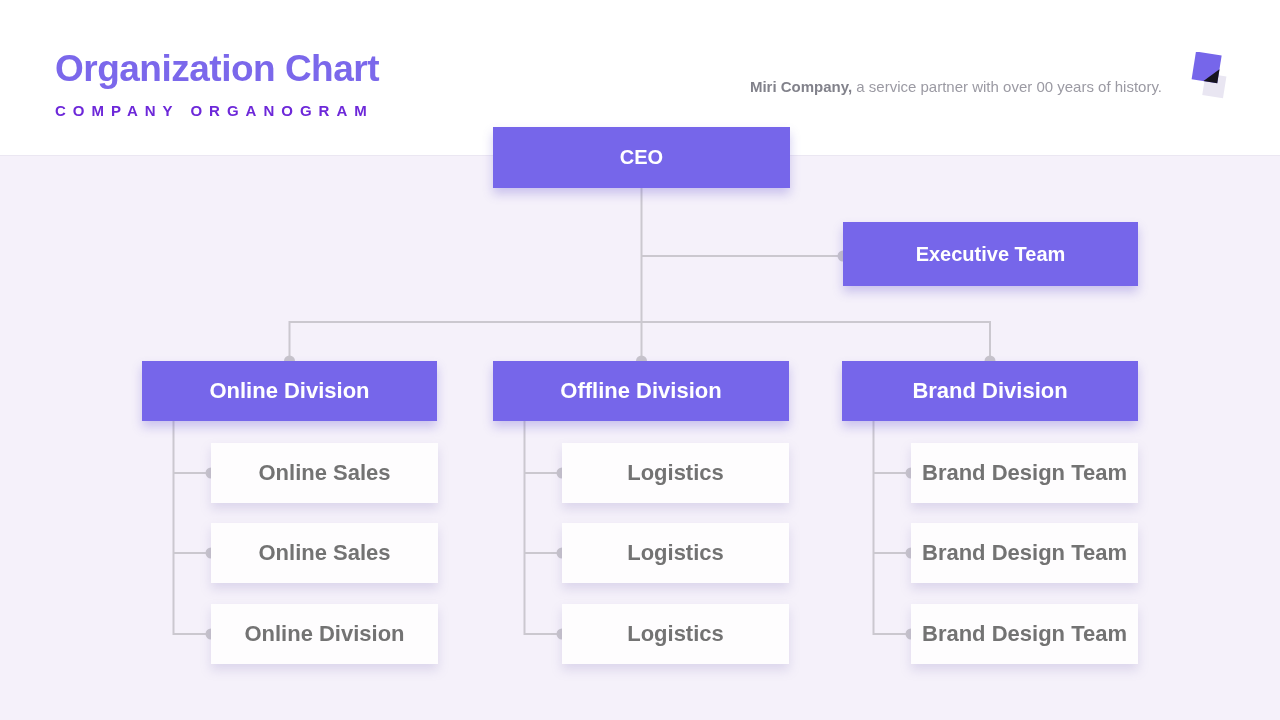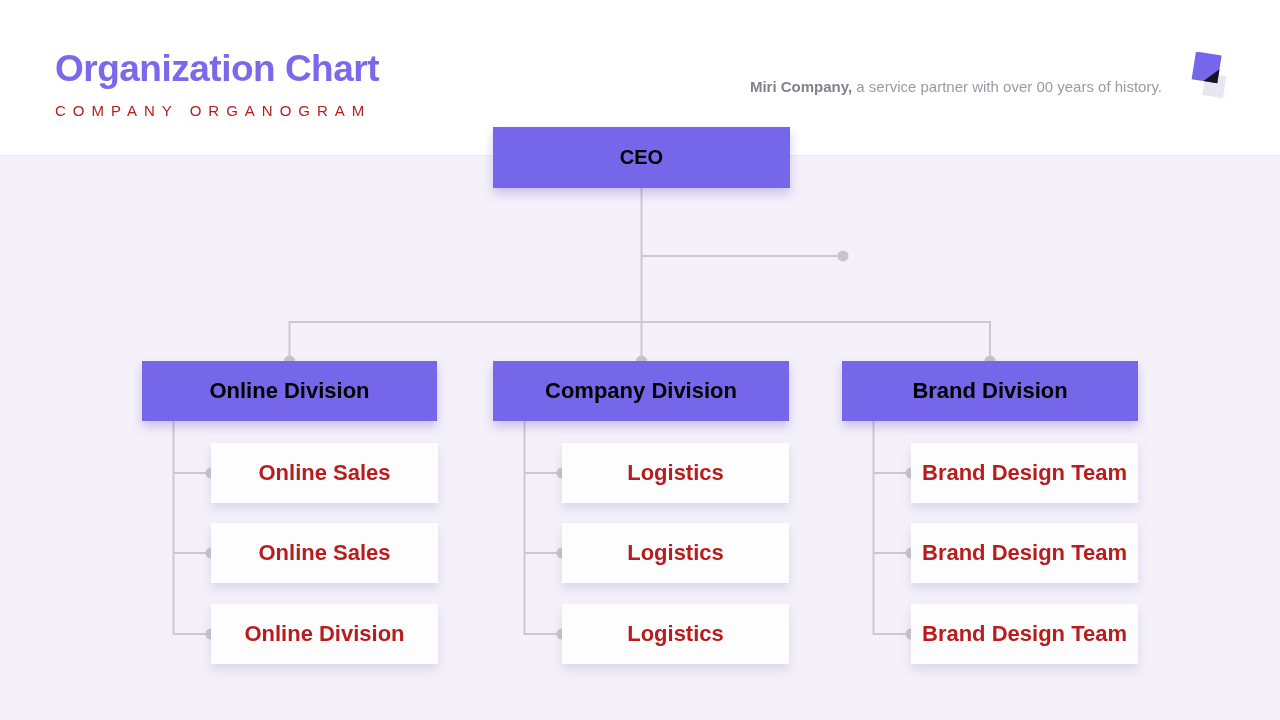--- a/index.html
+++ b/index.html
@@ -14,45 +14,45 @@
   .header-band{
     position:absolute;left:0;top:0;width:1280px;height:155px;
     background:#ffffff;border-bottom:1px solid #ebe7f2;
   }
   .title-block{position:absolute;left:55px;top:48px;}
   .page-title{
     margin:0;font-size:37px;font-weight:bold;letter-spacing:-0.5px;
     color:#7b68eb;
   }
   .page-subtitle{
-    margin-top:12px;font-size:15px;font-weight:normal;
-    letter-spacing:7px;color:#b91c1c;
+    margin-top:12px;font-size:15px;font-weight:bold;
+    letter-spacing:7px;color:#6d28d9;
   }
   .brand{
     position:absolute;right:48px;top:52px;
     display:flex;align-items:flex-start;gap:26px;
   }
   .brand-text{
     margin:26px 0 0 0;font-size:15px;color:#9b9aa3;white-space:nowrap;
   }
   .brand-text .bold{color:#82828b;font-weight:bold;}
   .logo{width:44px;height:52px;display:block;}
 
   
   .org{position:absolute;left:0;top:0;width:1280px;height:720px;}
   .node{
     position:absolute;display:flex;align-items:center;justify-content:center;
     font-weight:bold;font-size:22px;text-align:center;
   }
   .purple{
-    background:#7666ea;color:#000000;
+    background:#7666ea;color:#ffffff;
     box-shadow:0 6px 10px rgba(104,86,210,0.30);
   }
   .leaf{
-    background:#fefdfe;color:#b91c1c;
+    background:#fefdfe;color:#737373;
     box-shadow:0 6px 10px rgba(146,134,196,0.25);
     text-align:right;
   }
   .pos-ceo        {left:493px;top:127px;width:297px;height:61px;font-size:20px;}
   .pos-exec       {left:843px;top:222px;width:295px;height:64px;font-size:20px;}
   .pos-div-online {left:142px;top:361px;width:295px;height:60px;}
   .pos-div-offline{left:493px;top:361px;width:296px;height:60px;}
   .pos-div-brand  {left:842px;top:361px;width:296px;height:60px;text-align:center;}
 
   .pos-l00{left:211px;top:443px;width:227px;height:60px;}
@@ -114,23 +114,24 @@
         <circle cx="562" cy="473" r="5.5"></circle>
         <circle cx="562" cy="553" r="5.5"></circle>
         <circle cx="562" cy="634" r="5.5"></circle>
         <circle cx="911" cy="473" r="5.5"></circle>
         <circle cx="911" cy="553" r="5.5"></circle>
         <circle cx="911" cy="634" r="5.5"></circle>
       </g>
     </svg>
 
     <div class="node purple pos-ceo">CEO</div>
+    <div class="node purple pos-exec">Executive Team</div>
 
     <div class="node purple pos-div-online">Online Division</div>
-    <div class="node purple pos-div-offline">Company Division</div>
+    <div class="node purple pos-div-offline">Offline Division</div>
     <div class="node purple pos-div-brand">Brand Division</div>
 
     <div class="node leaf pos-l00">Online Sales</div>
     <div class="node leaf pos-l01">Online Sales</div>
     <div class="node leaf pos-l02">Online Division</div>
 
     <div class="node leaf pos-l10">Logistics</div>
     <div class="node leaf pos-l11">Logistics</div>
     <div class="node leaf pos-l12">Logistics</div>
 

